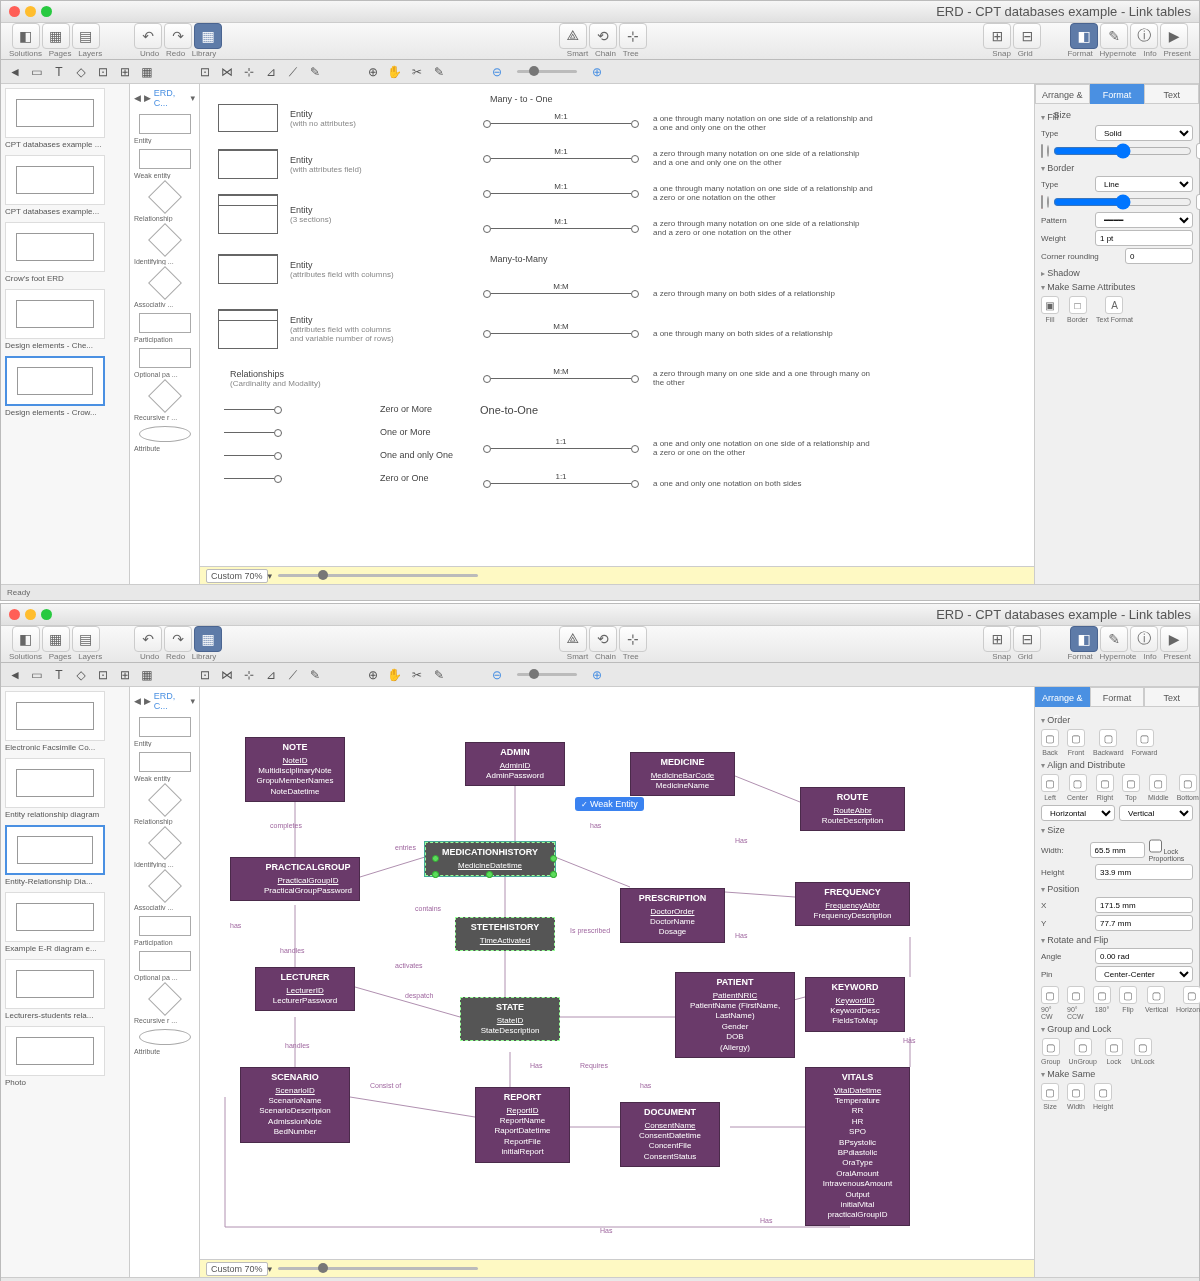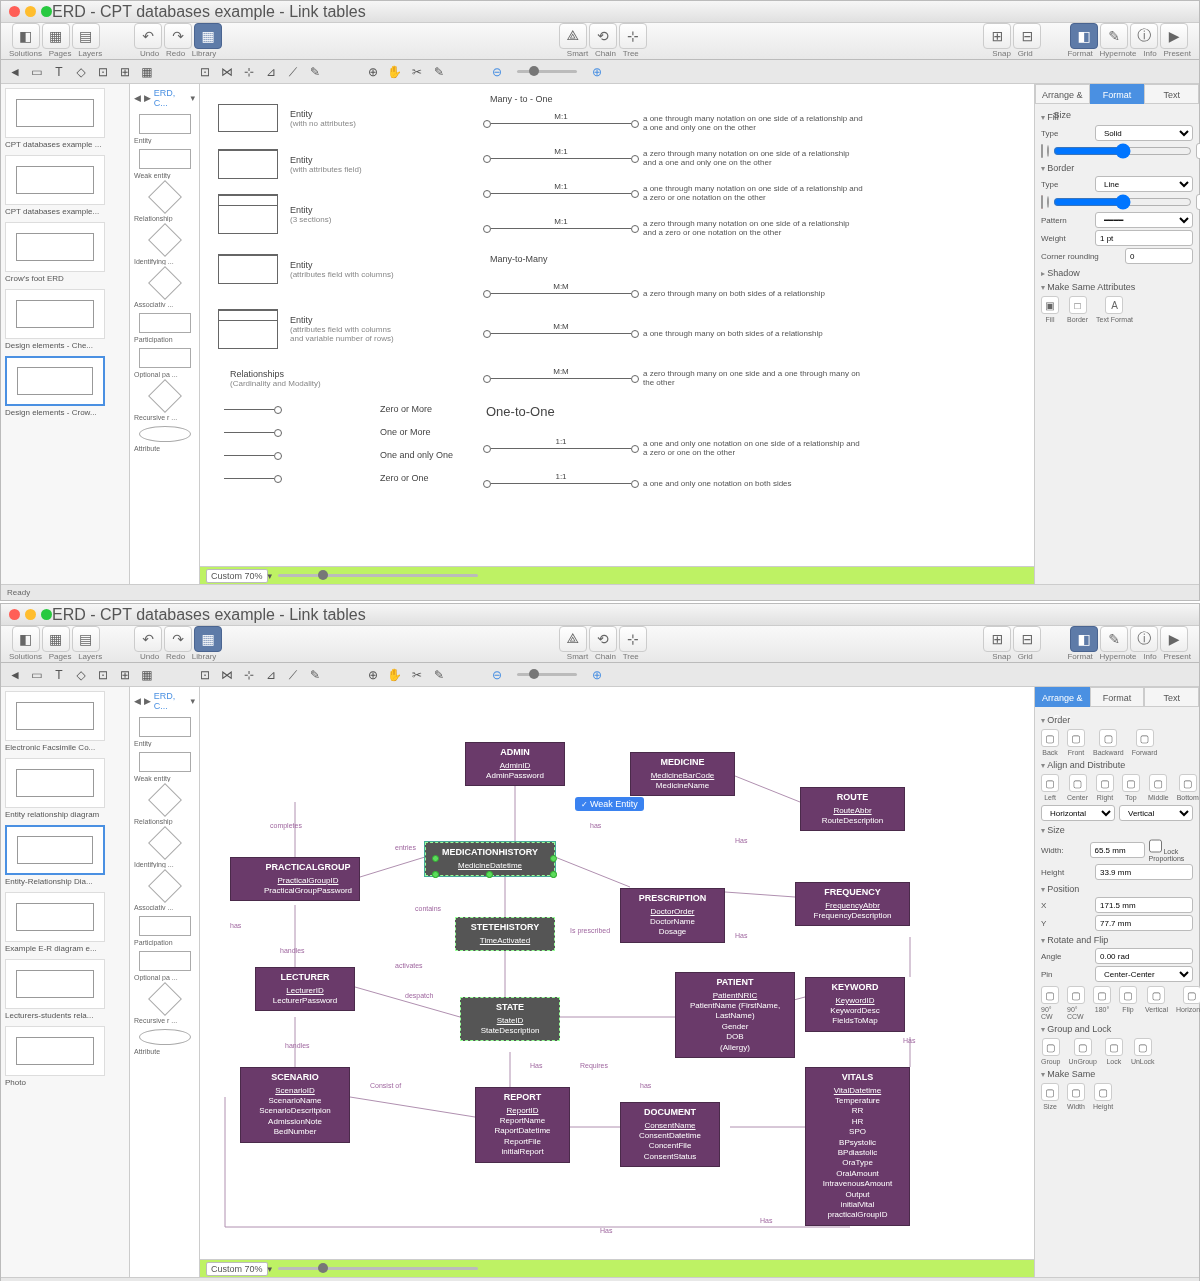--- a/index.html
+++ b/index.html
@@ -2,21 +2,21 @@
 <html><head>
 <meta charset="utf-8">
 <style>
 *{box-sizing:border-box;margin:0;padding:0;font-family:-apple-system,Helvetica,Arial,sans-serif}
 body{background:#fff;width:1200px;font-size:10px;color:#333}
 .app{border:1px solid #bbb;background:#ededed}
 .titlebar{height:22px;background:linear-gradient(#f6f6f6,#e0e0e0);display:flex;align-items:center;padding:0 8px;border-bottom:1px solid #ccc}
 .dots{display:flex;gap:5px}
 .dot{width:11px;height:11px;border-radius:50%}
 .red{background:#ff5f57}.yel{background:#ffbd2e}.grn{background:#28c940}
-.title{flex:1;text-align:left;font-size:16px;color:#555}
+.title{flex:1;text-align:right;font-size:13px;color:#555}
 .toolbar{height:37px;background:linear-gradient(#f9f9f9,#e8e8e8);display:flex;align-items:center;padding:0 6px;border-bottom:1px solid #bbb;gap:4px}
 .tbtn{width:28px;height:26px;border:1px solid #ccc;border-radius:4px;background:linear-gradient(#fff,#eee);display:flex;align-items:center;justify-content:center;font-size:14px;color:#666}
 .tbtn.on{background:#5e7ba8;color:#fff;border-color:#4a6490}
 .tlbl{font-size:8px;color:#777;text-align:center}
 .tgroup{display:flex;flex-direction:column;align-items:center;margin:0 2px}
 .tgroup .row{display:flex;gap:2px}
 .spacer{flex:1}
 .tooltools{height:24px;background:#e8e8e8;display:flex;align-items:center;padding:0 6px;gap:6px;border-bottom:1px solid #ccc}
 .ticon{width:16px;height:16px;display:flex;align-items:center;justify-content:center;font-size:12px;color:#555}
 .body{display:flex;height:500px}
@@ -26,21 +26,21 @@
 .thumb.sel{border:2px solid #4a90e2}
 .thumblbl{font-size:8px;color:#555;margin-bottom:6px;white-space:nowrap;overflow:hidden;text-overflow:ellipsis}
 .stencil{width:70px;background:#fff;border-right:1px solid #ccc;padding:4px;overflow:hidden}
 .stencil .nav{font-size:9px;color:#666;margin-bottom:6px;display:flex;gap:3px;align-items:center}
 .sshape{width:52px;height:20px;border:1px solid #aaa;margin:3px auto;background:#fff;font-size:6px;display:flex;align-items:center;justify-content:center;color:#777}
 .sshape.diamond{transform:rotate(45deg);width:24px;height:24px;margin:6px auto}
 .sshape.oval{border-radius:50%;height:16px}
 .slbl{font-size:7px;color:#666;text-align:left;margin-bottom:5px;white-space:nowrap;overflow:hidden}
 .canvas{flex:1;background:#999;display:flex;flex-direction:column}
 .canvasarea{flex:1;background:#fff;margin:0;overflow:hidden;position:relative}
-.zoombar{height:18px;background:#bef264;display:flex;align-items:center;font-size:9px;color:#555;padding:0 6px;border-top:1px solid #ccc}
+.zoombar{height:18px;background:#fef9c3;display:flex;align-items:center;font-size:9px;color:#555;padding:0 6px;border-top:1px solid #ccc}
 .rightpanel{width:165px;background:#f0f0f0;border-left:1px solid #ccc;padding:0;font-size:9px}
 .tabs{display:flex;height:20px}
 .tab{flex:1;text-align:center;line-height:20px;font-size:9px;border:1px solid #ccc;background:#f5f5f5;color:#555}
 .tab.active{background:#4a90e2;color:#fff;border-color:#4a90e2}
 .section{padding:4px 6px}
 .sechead{font-size:9px;color:#555;margin:4px 0 3px}
 .sechead::before{content:"▸ ";color:#888;font-size:8px}
 .sechead.open::before{content:"▾ "}
 .proprow{display:flex;align-items:center;gap:4px;margin:2px 0;font-size:8px;color:#555}
 .proprow label{width:50px}
@@ -55,21 +55,21 @@
 
 .notationrow{display:flex;align-items:center;position:absolute;left:18px;font-size:9px;color:#444}
 .entbox{width:60px;height:28px;border:1px solid #666;background:#fff}
 .entbox .line{border-top:1px solid #666;height:10px}
 .enttxt{margin-left:12px;width:110px}
 .enttxt .sub{color:#888;font-size:8px}
 .relline{width:140px;border-top:1px solid #666;position:relative;margin:0 6px}
 .crow{position:absolute;width:8px;height:8px;border:1px solid #666;border-radius:50%;top:-4px}
 .crow.l{left:-8px}.crow.r{right:-8px}
 .reltxt{position:absolute;top:-12px;left:50%;transform:translateX(-50%);font-size:8px}
-.desc{width:220px;font-size:8px;color:#555;margin-left:6px}
+.desc{width:220px;font-size:8px;color:#555;margin-left:16px}
 
 .erdcanvas{position:relative;width:100%;height:100%;background:#fff}
 .entity{position:absolute;background:#6a3a6a;color:#fff;border:1px solid #4a2a4a;text-align:center;padding:4px 6px;font-size:8px;line-height:1.3}
 .entity .ename{font-weight:bold;font-size:9px;margin-bottom:2px}
 .entity .key{text-decoration:underline}
 .entity.weak{background:#555;border:1px dashed #9f9}
 .entity.sel{box-shadow:0 0 0 1px #4a9}
 .handle{width:7px;height:7px;background:#5cdc5c;border:1px solid #3a3;position:absolute;border-radius:50%}
 .rellbl{position:absolute;font-size:7px;color:#a068a0}
 .tooltip{position:absolute;background:#3a82f0;color:#fff;font-size:9px;padding:2px 6px;border-radius:3px}
@@ -300,21 +300,21 @@
             <div style="margin-left:100px">One and only One</div>
           </div>
           <div class="notationrow" style="top: 389px;">
             <div class="relline" style="width:50px">
               <span class="crow r"></span>
             </div>
             <div style="margin-left:100px">Zero or One</div>
           </div>
           <div style="position: absolute; left: 290px; top: 10px; font-size: 9px; color: rgb(68, 68, 68);">Many - to - One</div>
           <div style="position: absolute; left: 290px; top: 170px; font-size: 9px; color: rgb(68, 68, 68);">Many-to-Many</div>
-          <div style="position: absolute; left: 286px; top: 320px; font-size: 13px; color: rgb(68, 68, 68);">One-to-One</div>
+          <div style="position: absolute; left: 280px; top: 320px; font-size: 11px; color: rgb(68, 68, 68);">One-to-One</div>
           <div class="notationrow" style="top: 30px; left: 285px;">
             <div class="relline">
               <span class="crow l"></span>
               <span class="reltxt">M:1</span>
               <span class="crow r"></span>
             </div>
             <div class="desc">a one through many notation on one side of a relationship and a one and only one on the other</div>
           </div>
           <div class="notationrow" style="top: 65px; left: 285px;">
             <div class="relline">
@@ -622,20 +622,27 @@
             <line x1="310" y1="365" x2="310" y2="400"></line>
             <line x1="370" y1="440" x2="420" y2="440"></line>
             <line x1="530" y1="440" x2="605" y2="440"></line>
             <line x1="530" y1="330" x2="605" y2="310"></line>
             <line x1="710" y1="250" x2="710" y2="290"></line>
             <line x1="710" y1="350" x2="710" y2="380"></line>
             <line x1="650" y1="540" x2="25" y2="540"></line>
             <line x1="25" y1="540" x2="25" y2="410"></line>
           </svg>
       <div class="tooltip" style="left:375px;top:110px">Weak Entity</div>
+    <div class="entity" style="left: 45px; top: 50px; width: 100px;">
+            <div class="ename">NOTE</div>
+            <div class="key">NoteID</div>
+            <div>MultidisciplinaryNote</div>
+            <div>GropuMemberNames</div>
+            <div>NoteDatetime</div>
+          </div>
           <div class="entity" style="left: 30px; top: 170px; width: 130px; padding-left: 32px;">
             <div class="ename">PRACTICALGROUP</div>
             <div class="key">PracticalGroupID</div>
             <div>PracticalGroupPassword</div>
           </div>
           <div class="entity" style="left: 55px; top: 280px; width: 100px;">
             <div class="ename">LECTURER</div>
             <div class="key">LecturerID</div>
             <div>LecturerPassword</div>
           </div>

